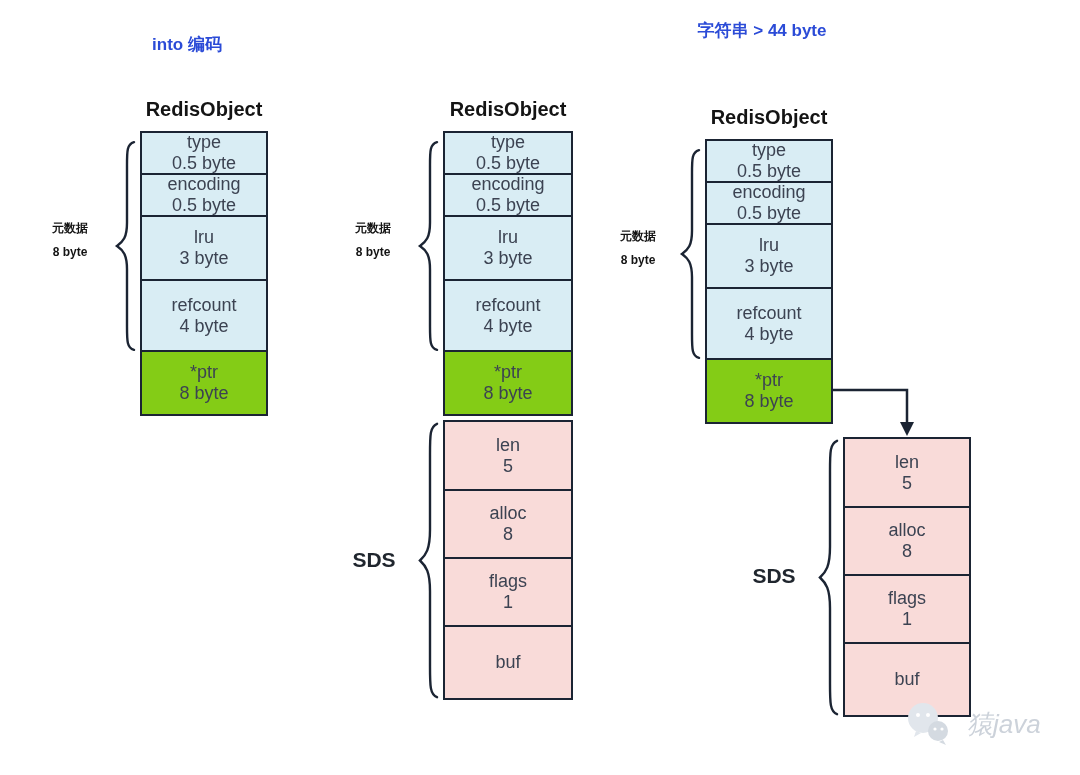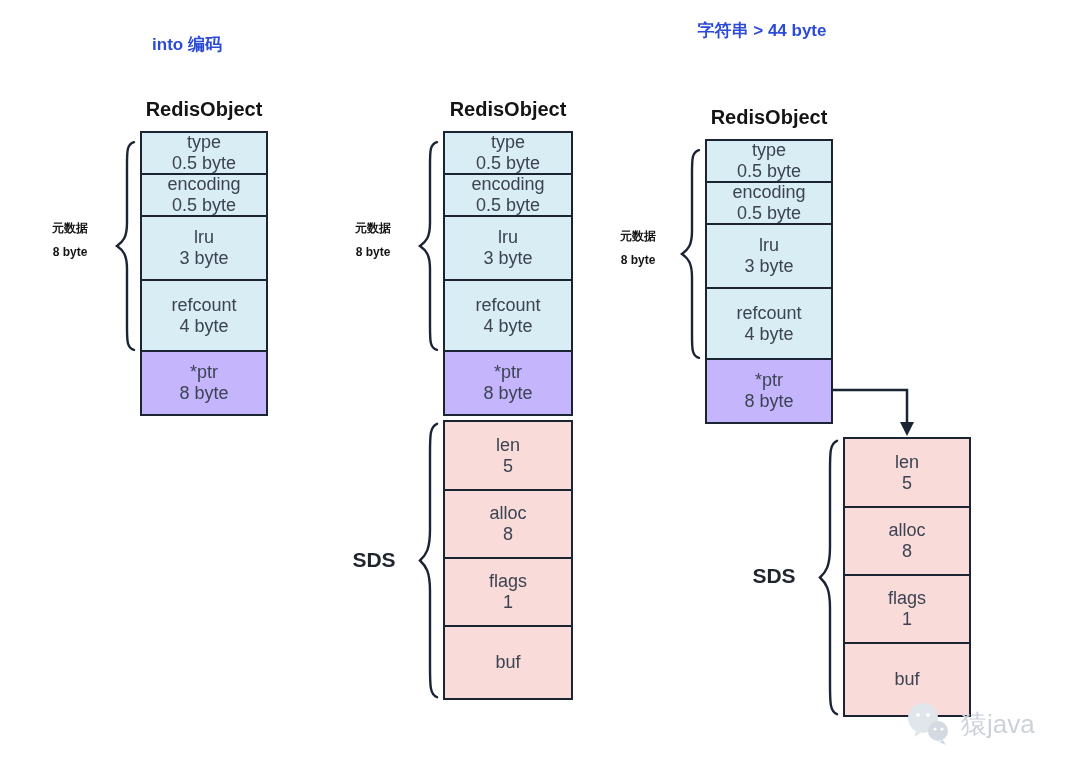--- a/index.html
+++ b/index.html
@@ -20,35 +20,35 @@
     position:absolute; border:2.5px solid #1b2433;
     display:flex; flex-direction:column; background:#fff;
   }
   .cell {
     border-top:2.5px solid #1b2433;
     display:flex; flex-direction:column; align-items:center; justify-content:center;
     font-size:18px; color:#3c4352; line-height:21px; text-align:center;
   }
   .cell:first-child { border-top:none; }
   .c-blue   { background:#d9edf4; }
-  .c-yellow { background:#c4b5fd; }
+  .c-yellow { background:#84cc16; }
   .c-pink   { background:#f9dbd9; }
   .brace { position:absolute; }
   .brace svg { display:block; width:100%; height:100%; }
   .meta-label {
     position:absolute; text-align:center; color:#141414;
     font-size:12px; font-weight:bold; line-height:24px;
   }
   .sds-label {
     position:absolute; text-align:center; color:#20262e;
     font-size:21px; font-weight:600;
   }
   .arrow { position:absolute; }
   .watermark {
-    position:absolute; display:flex; align-items:center; gap:9px;
+    position:absolute; display:flex; align-items:center; gap:15px;font-style:italic;
   }
   .watermark-text { color:#ccd2da; font-size:26px; font-weight:500; }
 </style>
 </head>
 <body>
 
 <div class="canvas">
 
   <div class="col-header" style="left:87px;top:32px;width:200px">
     <div>into 编码</div>

